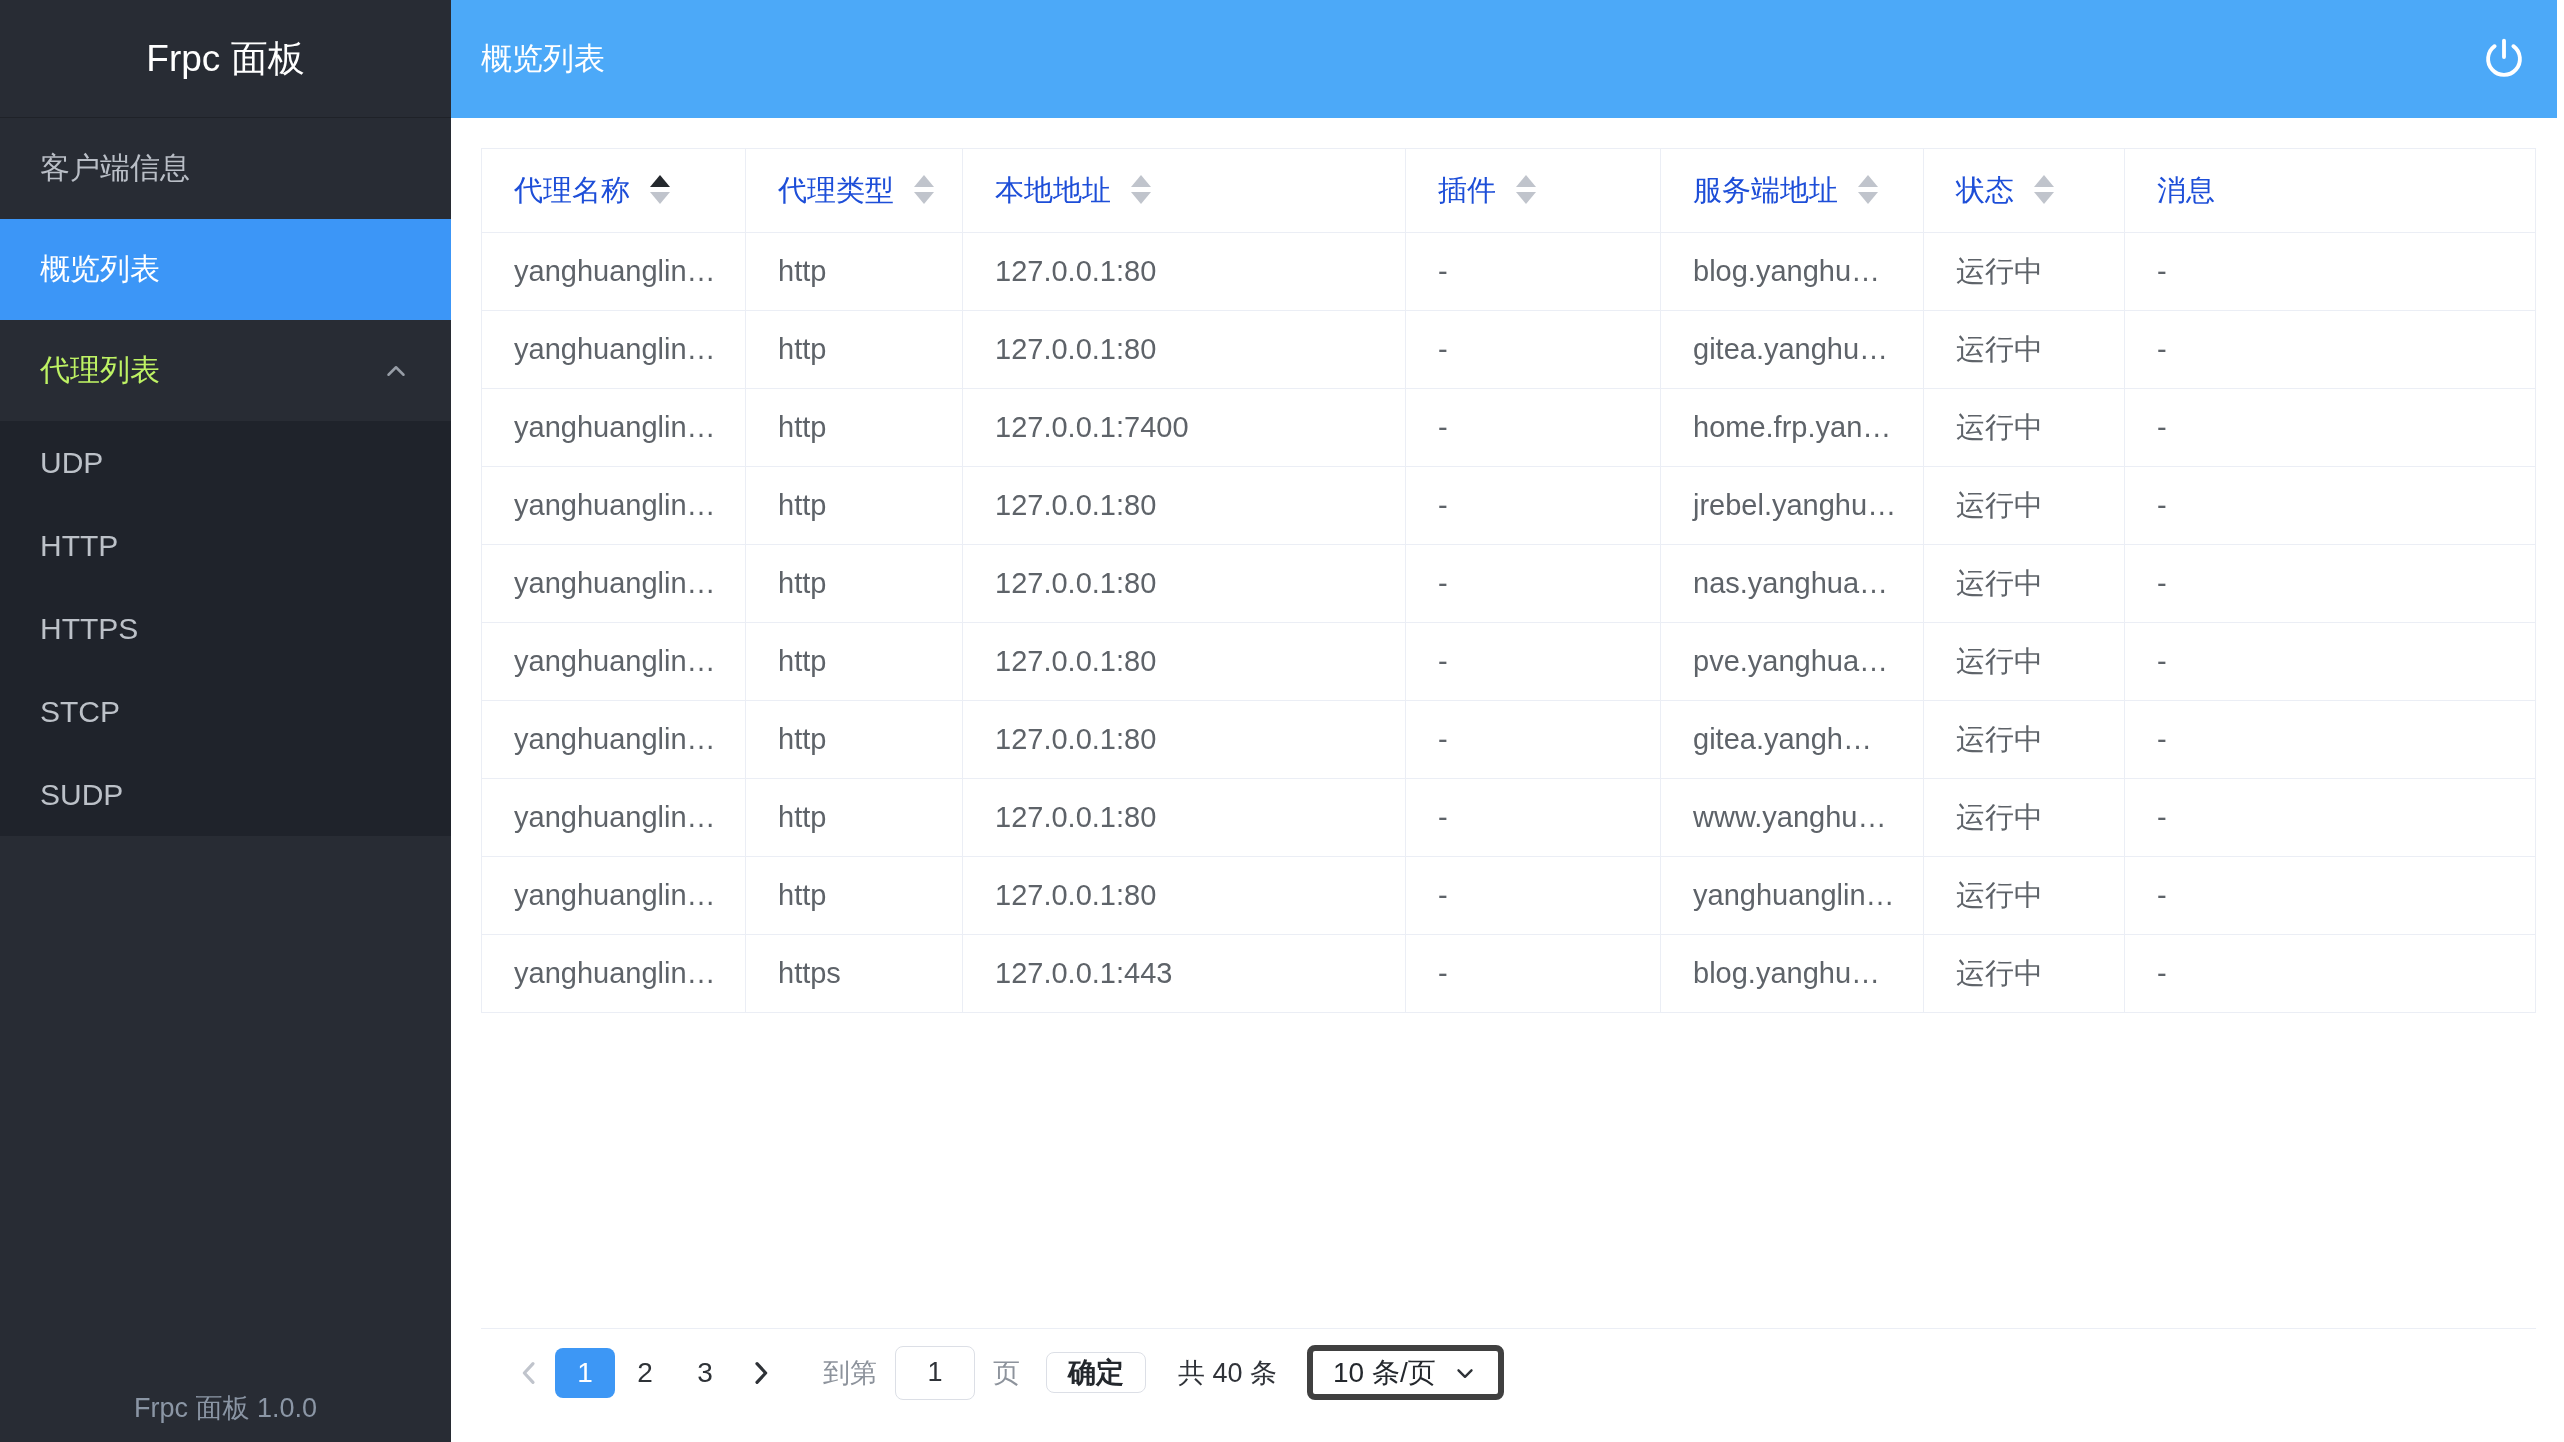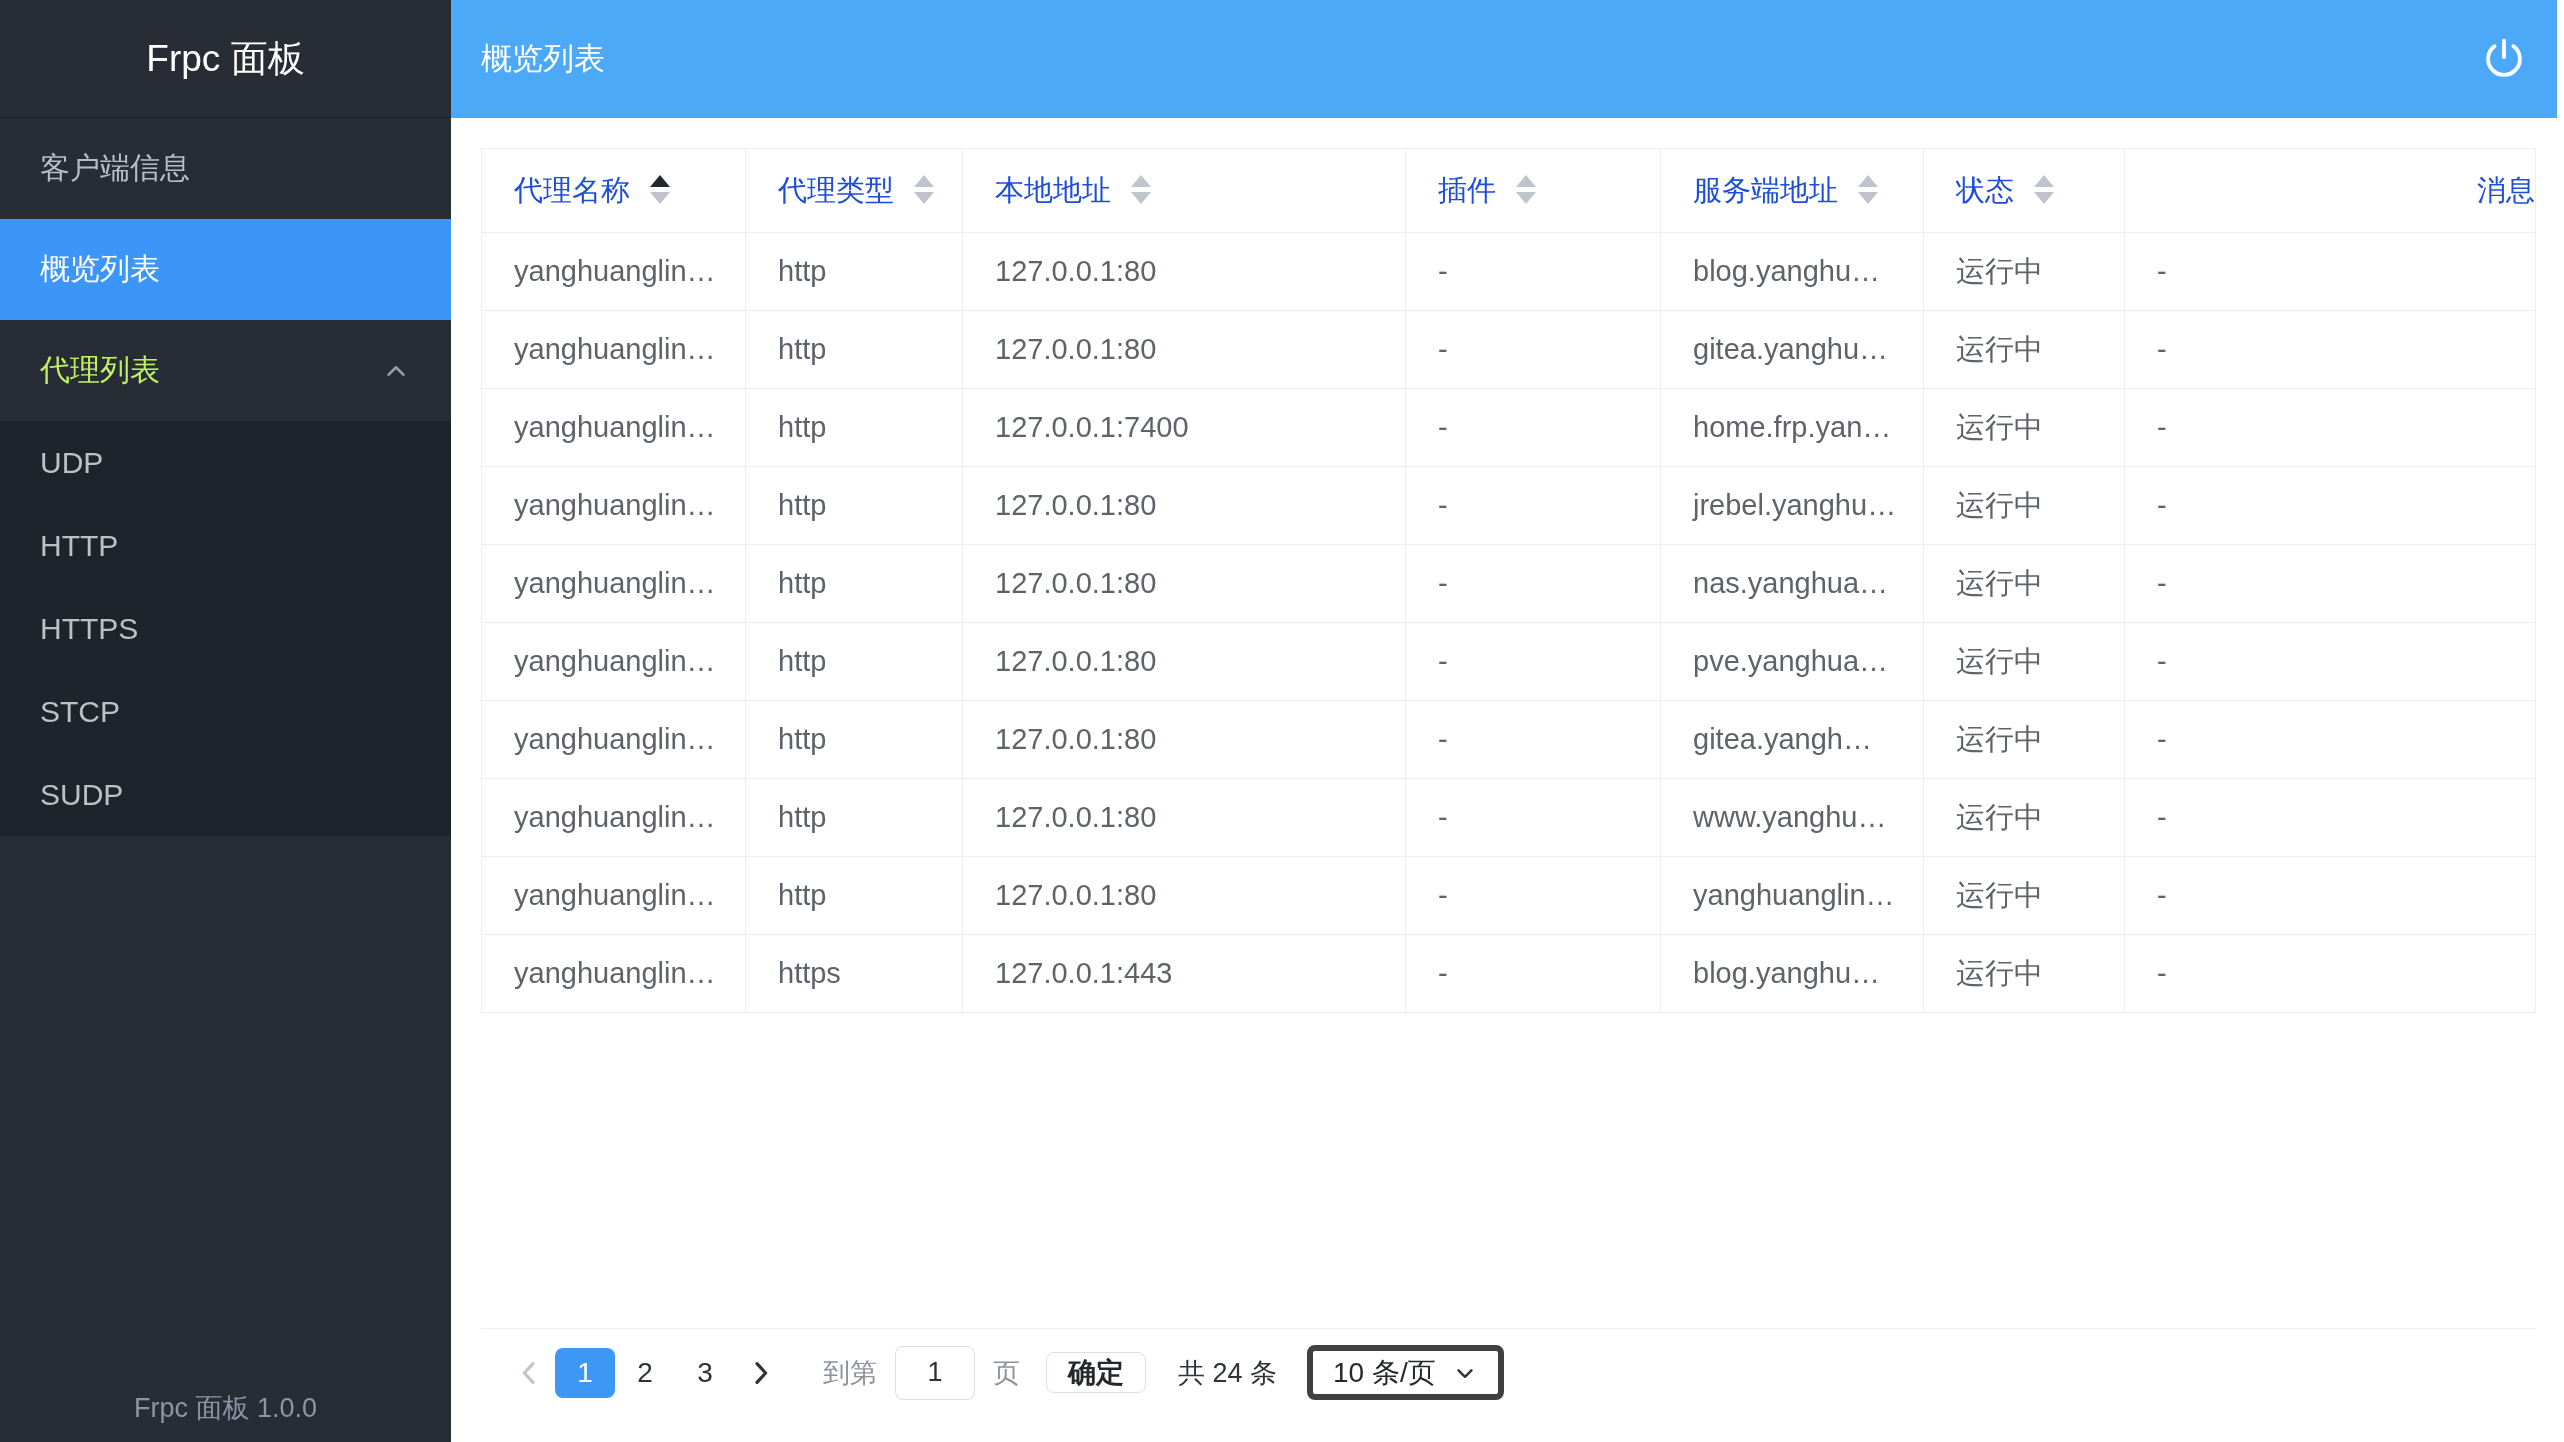--- a/index.html
+++ b/index.html
@@ -89,21 +89,21 @@
     font-size:29px;
     white-space:nowrap; overflow:hidden;
   }
   .proxy-table th {
     height:84px;
     color:#1d4ed8;
     font-weight:400;
     cursor:pointer;
     margin-top:33px;
   }
-  .proxy-table th.no-sort { cursor:default;text-align:right; }
+  .proxy-table th.no-sort { cursor:default; }
   .proxy-table td { height:78px; color:#5e6369; }
   .carets {
     display:inline-flex; flex-direction:column;
     gap:5px; margin-left:12px; vertical-align:middle;
     position:relative; top:-2px;
   }
   .caret { width:0; height:0; border-left:10px solid transparent; border-right:10px solid transparent; }
   .caret.up   { border-bottom:12px solid #c0c4cc; }
   .caret.down { border-top:12px solid #c0c4cc; }
   .caret.up.on   { border-bottom-color:#24282d; }
@@ -379,21 +379,21 @@
       <button class="pg-num">3</button>
       <button class="pg-btn next">
         <svg viewBox="0 0 24 24" fill="none" stroke="currentColor" stroke-width="2.4" stroke-linecap="round" stroke-linejoin="round">
             <polyline points="9 5 15.5 12 9 19"></polyline>
           </svg>
       </button>
       <span class="pg-text goto">到第</span>
       <input class="pg-input" value="1" style="">
       <span class="pg-text">页</span>
       <button class="pg-confirm">确定</button>
-      <span class="pg-total">共 24 条</span>
+      <span class="pg-total">共 40 条</span>
       <div class="pg-select">
         <span>10 条/页</span>
         <svg viewBox="0 0 24 24" fill="none" stroke="currentColor" stroke-width="2.2" stroke-linecap="round" stroke-linejoin="round">
             <polyline points="6 9.5 12 15.5 18 9.5"></polyline>
           </svg>
       </div>
     </div>
   </section>
 </main>
 

